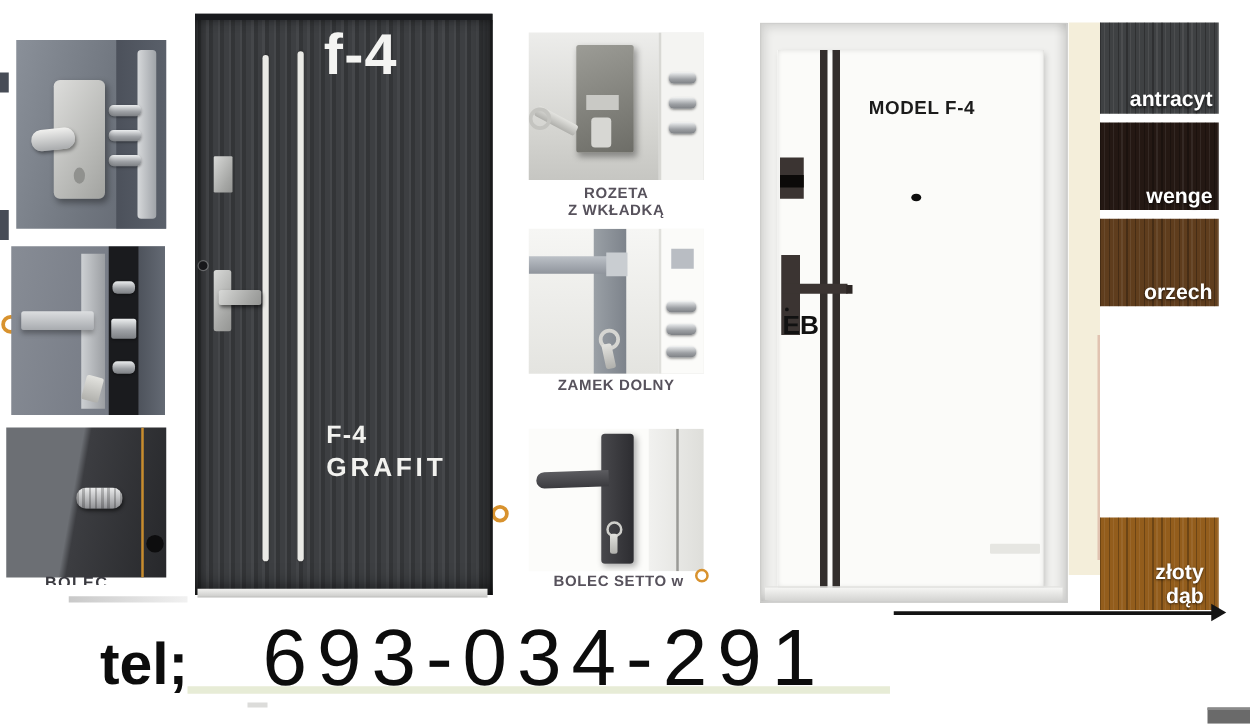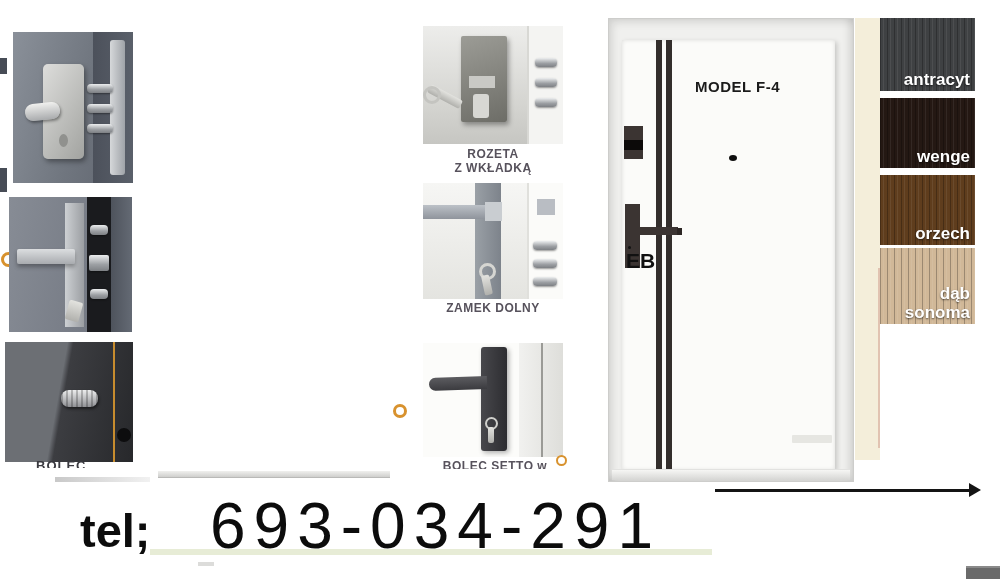--- a/index.html
+++ b/index.html
@@ -110,20 +110,31 @@
     <div class="p3-line"></div>
     <div class="p3-cyl"></div>
     <div class="p3-knob"></div>
   </div>
 
   <div class="clip-caption" style="left:36px;top:459px;width:80px;height:9px;">
     <div class="cap-small">BOLEC</div>
   </div>
   <div class="abs" style="left:55px;top:477px;width:95px;height:5px;background:linear-gradient(90deg,rgba(60,60,60,.28),rgba(60,60,60,.07));"></div>
 
+  <div class="photo main-door">
+    <div class="door-corner-label">f-4</div>
+    <div class="stripe" style="left:54px;top:28px;height:405px;"></div>
+    <div class="stripe" style="left:82px;top:25px;height:408px;"></div>
+    <div class="abs silver" style="left:15px;top:109px;width:15px;height:29px;border-radius:1px;"></div>
+    <div class="abs" style="left:3px;top:193px;width:7px;height:7px;border-radius:50%;background:#17171a;box-shadow:0 0 0 1px rgba(255,255,255,.25);"></div>
+    <div class="abs silver" style="left:15px;top:200px;width:14px;height:49px;border-radius:2px;"></div>
+    <div class="abs silver" style="left:19px;top:216px;width:34px;height:12px;border-radius:2px;box-shadow:1px 2px 3px rgba(0,0,0,.5);"></div>
+    <div class="finish-text" style="left:105px;top:321px;font-size:20px;letter-spacing:1px;">F-4</div>
+    <div class="finish-text" style="left:105px;top:347px;font-size:21px;letter-spacing:3px;">GRAFIT</div>
+  </div>
   <div class="abs main-sill"></div>
 
   <div class="card c1">
     <div class="edge-strip" style="background:#f4f4f2;border-left:2px solid #d8d8d4;">
       <div class="bolt" style="left:6px;top:32px;width:22px;height:9px;"></div>
       <div class="bolt" style="left:6px;top:52px;width:22px;height:9px;"></div>
       <div class="bolt" style="left:6px;top:72px;width:22px;height:9px;"></div>
     </div>
     <div class="mech-plate">
       <div class="abs" style="left:8px;top:40px;width:26px;height:12px;background:#c9c9c5;"></div>
@@ -187,22 +198,22 @@
 
   <div class="swatch" style="top: 18px; height: 73px; background-color: rgb(63, 65, 67);">
     <div class="swatch-label">antracyt</div>
   </div>
   <div class="swatch" style="top: 98px; height: 70px; background-color: rgb(36, 24, 19);">
     <div class="swatch-label">wenge</div>
   </div>
   <div class="swatch" style="top: 175px; height: 70px; background-color: rgb(95, 61, 29);">
     <div class="swatch-label">orzech</div>
   </div>
-  <div class="swatch" style="top: 248px; height: 76px; background-color: rgb(209, 184, 152);">
-    <div class="swatch-label" style="width:70px;">dąb sonoma</div>
+  <div class="swatch" style="top: 414px; height: 74px; background-color: rgb(147, 93, 28);">
+    <div class="swatch-label" style="width:60px;right:12px;">złoty dąb</div>
   </div>
 
   <div class="abs pointer-line"></div>
   <div class="abs pointer-arrow"></div>
   <div class="abs" style="left:966px;top:566px;width:34px;height:13px;background:#6a6a6a;border-top:2px solid #8a8a8a;"></div>
 
   <div class="abs tel-underline"></div>
   <div class="abs tel-label">tel;</div>
   <div class="abs tel-number">693-034-291</div>
   <div class="abs" style="left:198px;top:562px;width:16px;height:4px;background:#dcdcda;"></div>

